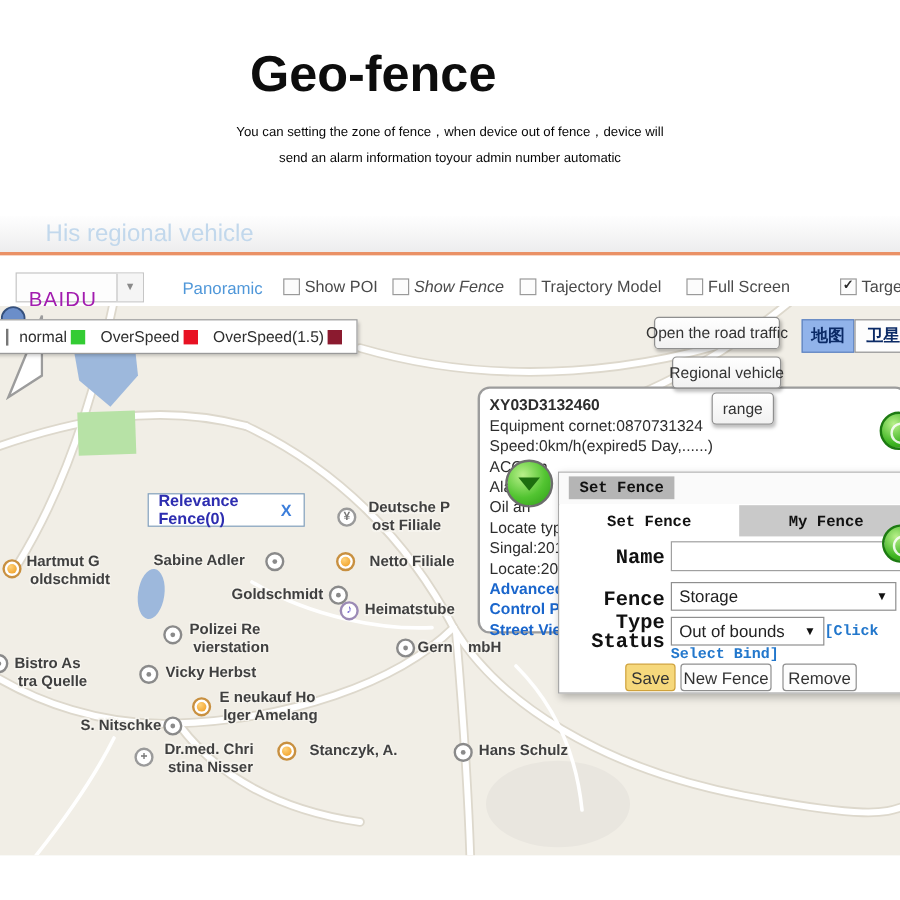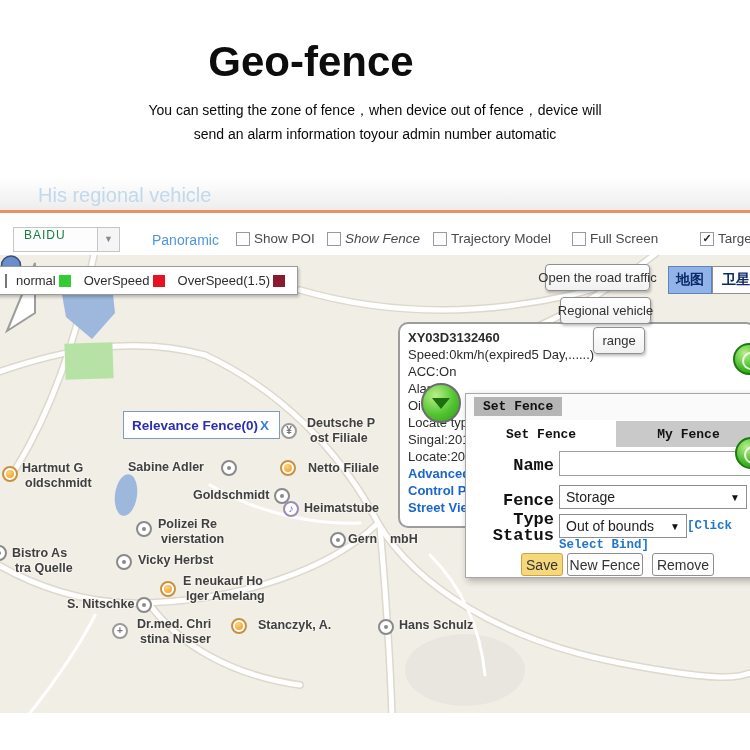--- a/index.html
+++ b/index.html
@@ -2,33 +2,33 @@
 <html><head>
 <meta charset="utf-8">
 <style>
   html,body{margin:0;padding:0;background:#fff;}
   #stage{position:relative;width:750px;height:750px;overflow:hidden;background:#fff;
          font-family:"Liberation Sans",sans-serif;}
 
   
   .hero-title{position:absolute;left:0;top:38px;width:622px;text-align:center;
               font-size:42px;font-weight:600;color:#0d0d0d;letter-spacing:0px;}
-  .hero-sub{position:absolute;left:0;width:750px;text-align:center;font-size:14px;color:#090909;}
+  .hero-sub{position:absolute;left:0;width:750px;text-align:center;font-size:11px;color:#090909;}
   .hero-sub.s1{top:102px;} .hero-sub.s2{top:126px;}
 
   
   .app-header{position:absolute;left:0;top:180px;width:750px;height:30px;
               background:linear-gradient(#fefefe,#ededee);border-bottom:3px solid #ea9166;}
   .app-header .t{position:absolute;left:38px;top:4px;font-size:20px;color:#c2d8ec;}
 
   
   .toolbar{position:absolute;left:0;top:213px;width:750px;height:42px;background:#fff;}
   .sel{position:absolute;left:13px;top:14px;width:107px;height:25px;border:1px solid #c6c6c6;
        background:#fdfdfd;box-sizing:border-box;cursor:pointer;}
-  .sel .v{position:absolute;left:10px;top:0;font-size:12px;color:#15803d;letter-spacing:1px;}
+  .sel .v{position:absolute;left:10px;top:12px;font-size:17px;color:#a21caf;letter-spacing:1px;}
   .sel .arrowbox{position:absolute;right:0;top:0;width:21px;height:23px;border-left:1px solid #c6c6c6;
        background:#f5f5f5;color:#8a8a8a;font-size:9px;text-align:center;line-height:23px;}
   .pano{position:absolute;left:152px;top:19px;font-size:14px;color:#4f97d9;cursor:pointer;}
   .chk{position:absolute;top:18px;display:flex;align-items:center;cursor:pointer;}
   .chk .box{width:12px;height:12px;border:1px solid #9a9a9a;background:#fcfcfc;margin-right:4px;
             font-size:11px;line-height:11px;font-weight:bold;color:#2a2a2a;text-align:center;}
   .chk .lbl{font-size:13.5px;color:#4a4a4a;white-space:nowrap;}
 
   
   .map{position:absolute;left:0;top:255px;width:750px;height:458px;background:#f1eee6;overflow:hidden;}
@@ -80,21 +80,21 @@
   .poi{position:absolute;z-index:2;width:16px;height:16px;border-radius:50%;background:#fff;
        box-sizing:border-box;border:2px solid #8a8a8a;}
   .poi.dot:after{content:"";position:absolute;left:4px;top:4px;width:4px;height:4px;border-radius:50%;background:#8a8a8a;}
   .poi.orange{border-color:#c89040;}
   .poi.orange:after{content:"";position:absolute;left:2px;top:2px;width:8px;height:8px;border-radius:50%;
        background:radial-gradient(circle at 35% 30%,#ffd27a,#ef9a1d);}
   .poi.glyph{border-color:#9a9a9a;font-size:10px;font-weight:bold;color:#777;text-align:center;line-height:12px;}
   .poi.note{border-color:#9b8ab5;color:#6a5acd;}
 
   
-  .rfence{position:absolute;left:123px;top:156px;width:157px;height:28px;background:#fff;
+  .rfence{position:absolute;left:123px;top:156px;width:131px;height:28px;background:#fff;
           border:1px solid #7f9db9;z-index:3;box-sizing:border-box;display:flex;align-items:center;}
   .rfence .t{margin-left:8px;font-size:13.5px;font-weight:bold;color:#2d2db0;}
   .rfence .x{margin-left:auto;margin-right:10px;font-size:13.5px;font-weight:bold;color:#3c7edb;cursor:pointer;}
 
   
   .pin{position:absolute;left:371px;top:266px;z-index:3;cursor:pointer;}
 
   
   .dialog{position:absolute;left:465px;top:138px;width:295px;height:185px;background:#fff;
           border:1px solid #a8a8a8;box-shadow:2px 3px 7px rgba(0,0,0,.28);z-index:7;box-sizing:border-box;}
@@ -219,20 +219,21 @@
     </div>
 
     <div class="btn3d" style="left:545px;top:9px;width:103px;height:25px;">Open the road traffic</div>
     <div class="mtype on">地图</div>
     <div class="mtype off">卫星</div>
     <div class="btn3d" style="left:560px;top:42px;width:89px;height:25px;">Regional vehicle</div>
     <div class="btn3d" style="left:593px;top:72px;width:50px;height:25px;">range</div>
 
     <div class="bubble">
       <div class="name">XY03D3132460</div>
+      <div class="ln">Equipment cornet:0870731324</div>
       <div class="ln">Speed:0km/h(expired5 Day,......)</div>
       <div class="ln">ACC:On</div>
       <div class="ln">Alarm:</div>
       <div class="ln">Oil an</div>
       <div class="ln">Locate typ</div>
       <div class="ln">Singal:201</div>
       <div class="ln">Locate:20</div>
       <div class="lk">Advanced</div>
       <div class="lk">Control Pa</div>
       <div class="lk">Street Vie</div>

